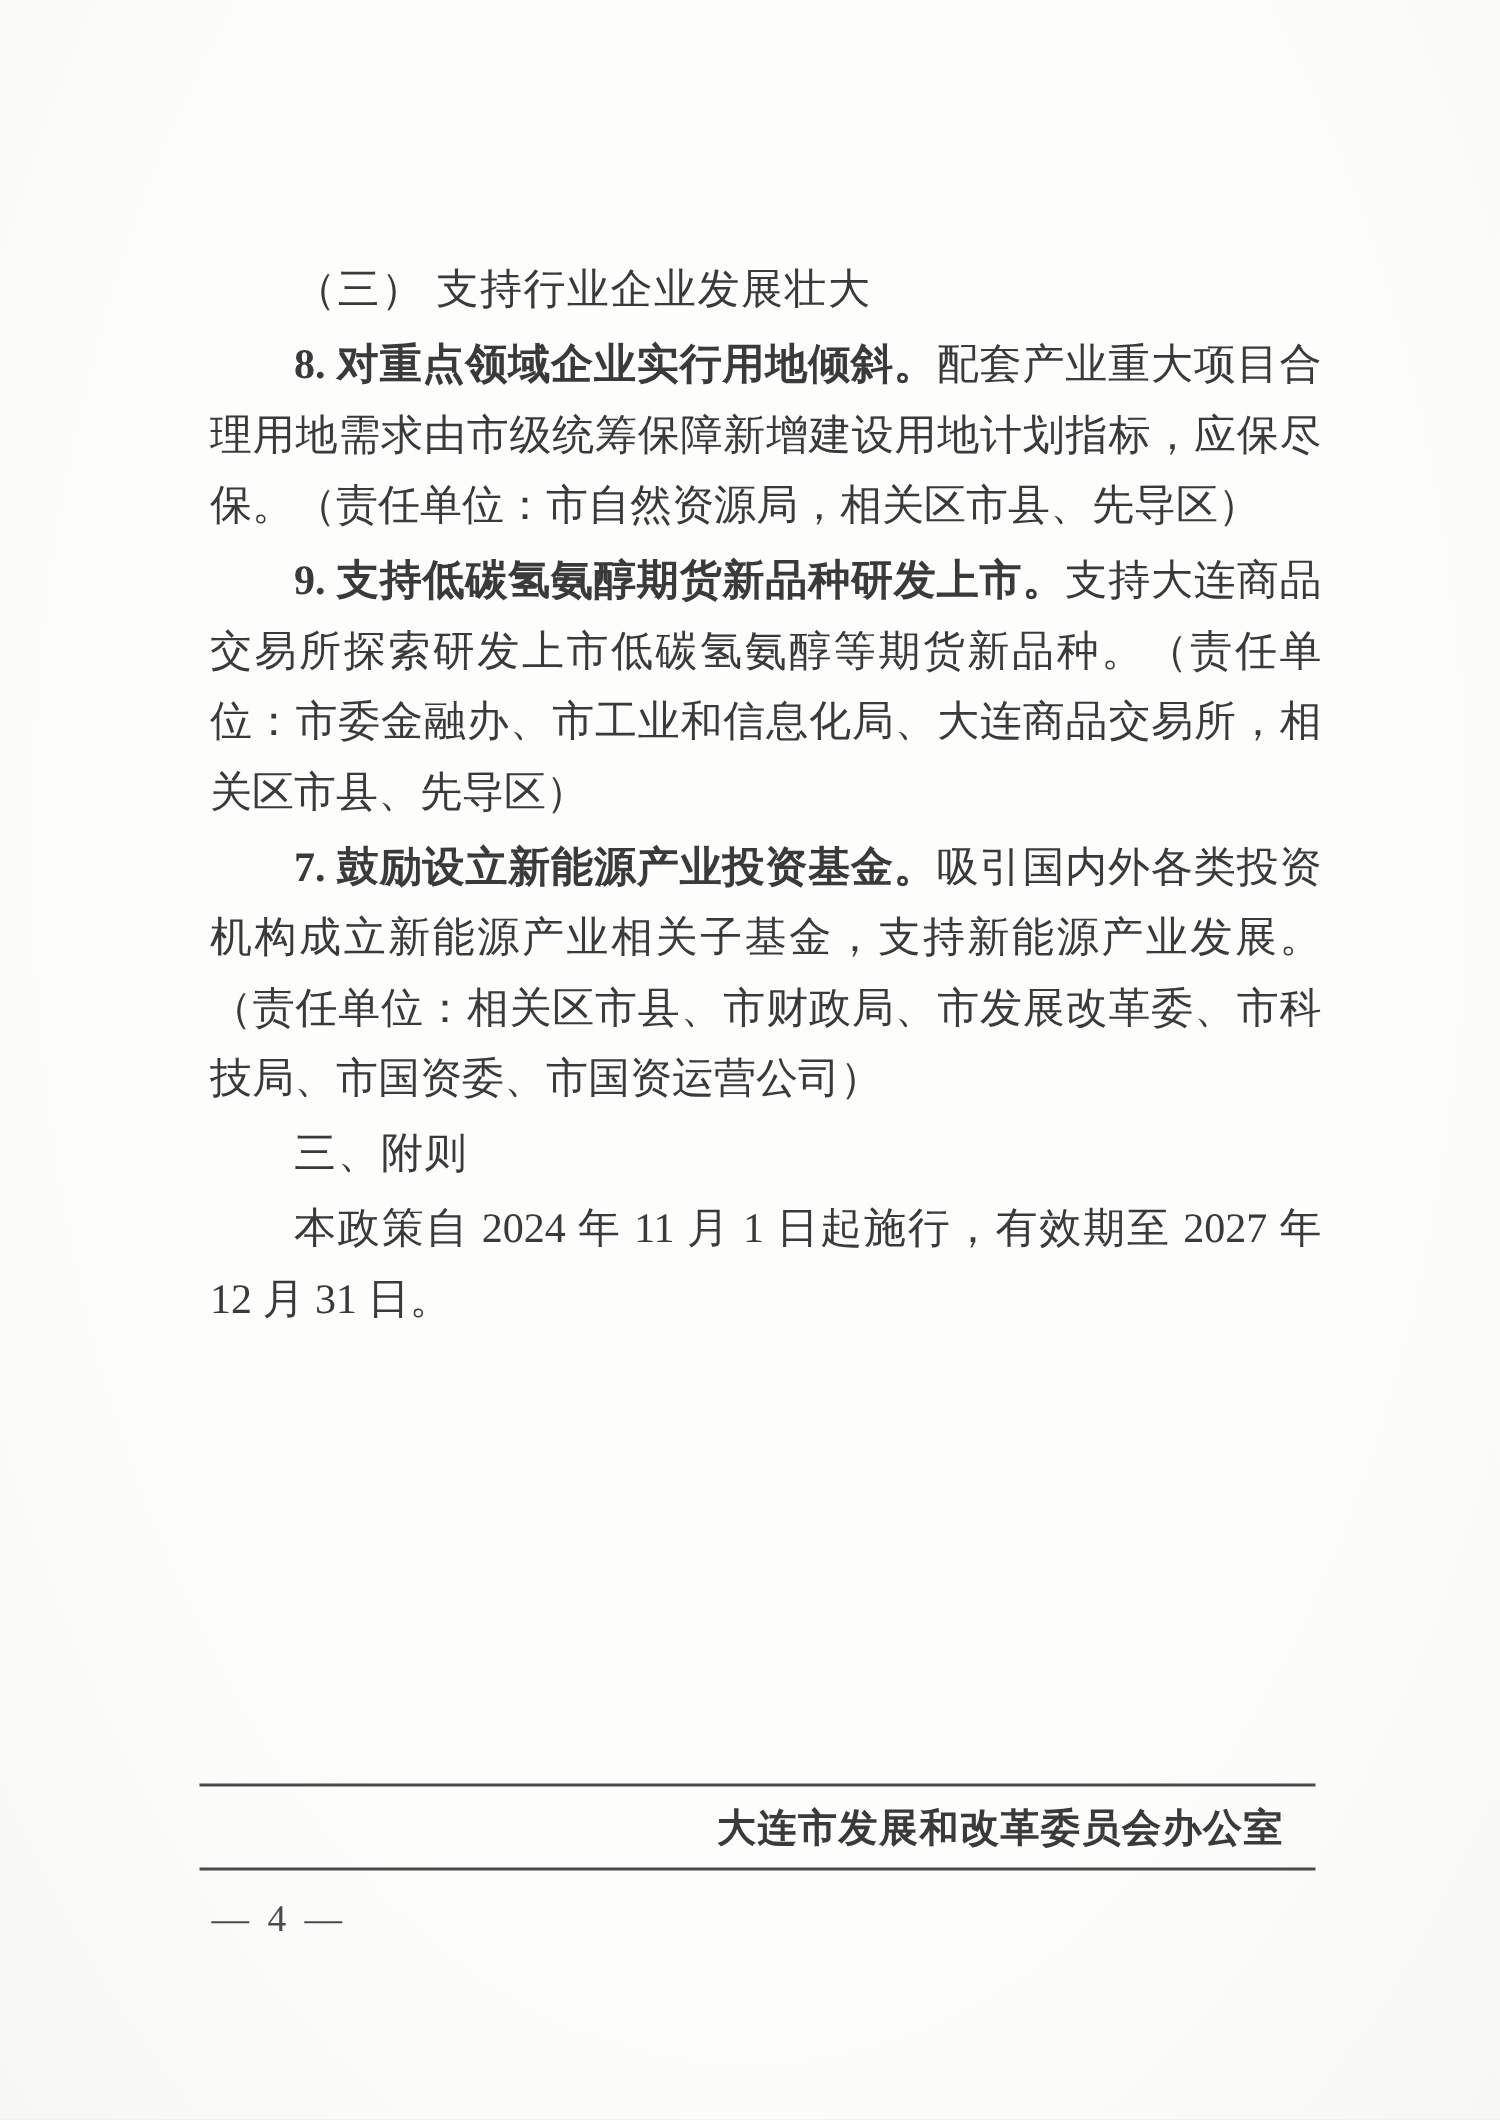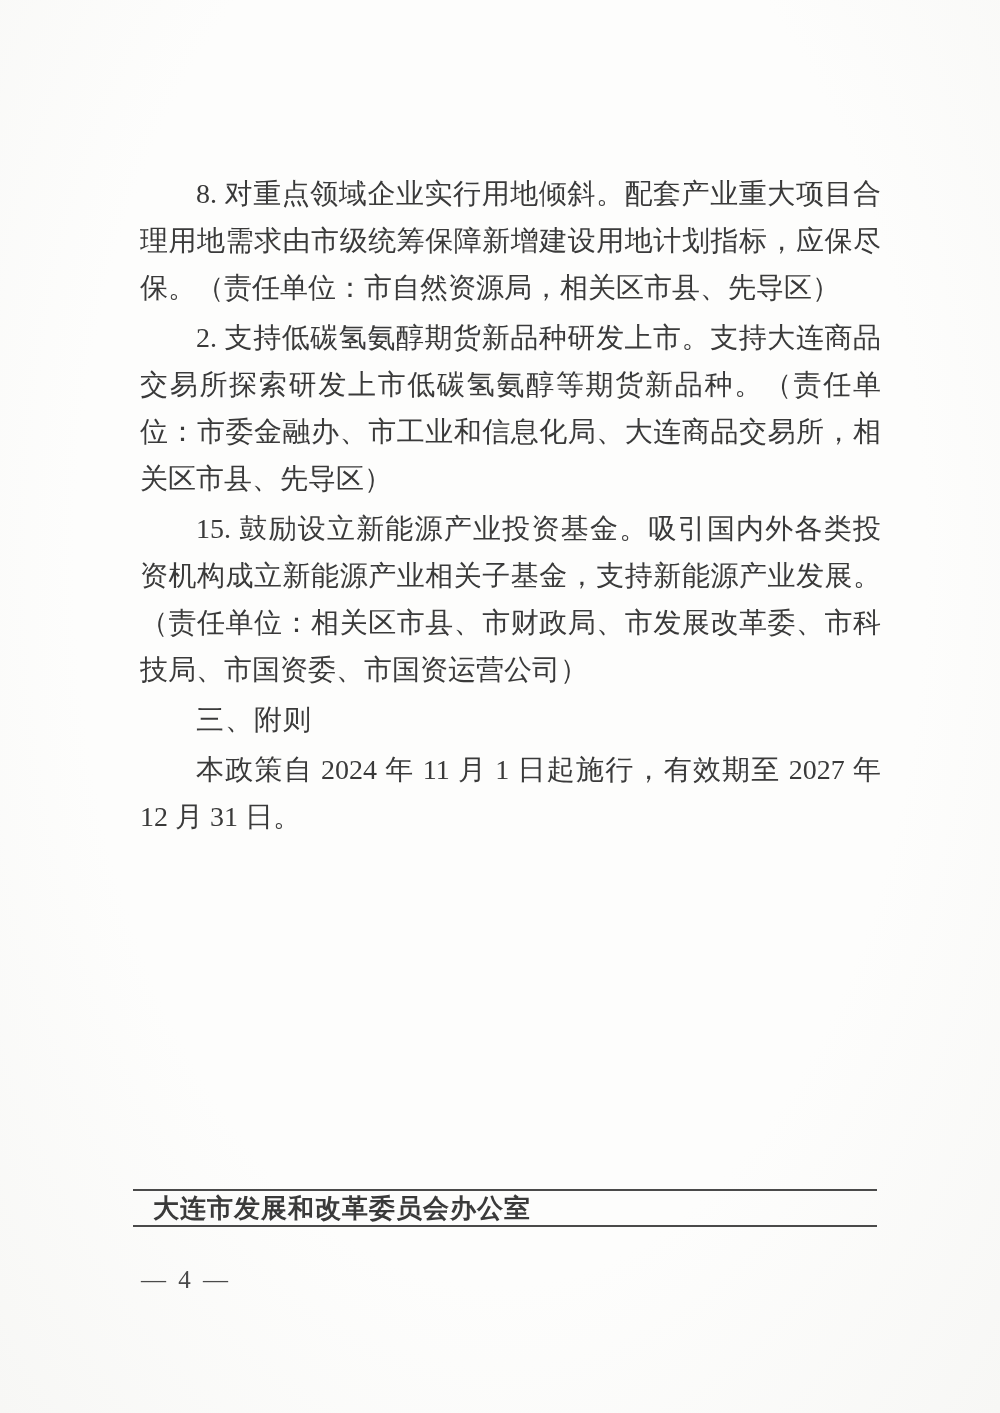--- a/index.html
+++ b/index.html
@@ -32,37 +32,37 @@
     margin: 0 0 3px 0;
     font-size: 28px;
     font-weight: normal;
     text-indent: 2em;
   }
   .section-heading, .appendix-heading {
     font-weight: bold;
     letter-spacing: 1px;
   }
   .lead {
-    font-weight: normal;
+    font-weight: bold;
   }
   .footer {
     position: absolute;
     left: 133px;
     top: 1189px;
     width: 744px;
   }
   .footer-rule {
     height: 2px;
     background: #4a4a4a;
   }
   .footer-row {
     display: flex;
-    justify-content: flex-start;
+    justify-content: flex-end;
     align-items: center;
-    height: 34px;
+    height: 54px;
     padding: 0 21px 0 20px;
     font-size: 26px;
   }
   .footer-issuer {
     font-weight: bold;
     letter-spacing: 1px;
   }
   .footer-date {
     letter-spacing: 1px;
   }
@@ -75,26 +75,27 @@
     color: #4a4a4a;
   }
 </style>
 </head>
 <body>
 
 <div class="page">
 
   <div class="content">
 
+    <h2 class="section-heading">（三） 支持行业企业发展壮大</h2>
 
     <p class="para"><span class="lead">8. 对重点领域企业实行用地倾斜。</span><span>配套产业重大项目合理用地需求由市级统筹保障新增建设用地计划指标，应保尽保。（责任单位：市自然资源局，相关区市县、先导区）</span></p>
 
-    <p class="para"><span class="lead">2. 支持低碳氢氨醇期货新品种研发上市。</span><span>支持大连商品交易所探索研发上市低碳氢氨醇等期货新品种。（责任单位：市委金融办、市工业和信息化局、大连商品交易所，相关区市县、先导区）</span></p>
+    <p class="para"><span class="lead">9. 支持低碳氢氨醇期货新品种研发上市。</span><span>支持大连商品交易所探索研发上市低碳氢氨醇等期货新品种。（责任单位：市委金融办、市工业和信息化局、大连商品交易所，相关区市县、先导区）</span></p>
 
-    <p class="para"><span class="lead">15. 鼓励设立新能源产业投资基金。</span><span>吸引国内外各类投资机构成立新能源产业相关子基金，支持新能源产业发展。（责任单位：相关区市县、市财政局、市发展改革委、市科技局、市国资委、市国资运营公司）</span></p>
+    <p class="para"><span class="lead">7. 鼓励设立新能源产业投资基金。</span><span>吸引国内外各类投资机构成立新能源产业相关子基金，支持新能源产业发展。（责任单位：相关区市县、市财政局、市发展改革委、市科技局、市国资委、市国资运营公司）</span></p>
 
     <h2 class="appendix-heading">三、附则</h2>
 
 
     <p class="para">本政策自 2024 年 11 月 1 日起施行，有效期至 2027 年 12 月 31 日。</p>
 
   </div>
 
   <div class="footer">
     <div class="footer-rule"></div>

